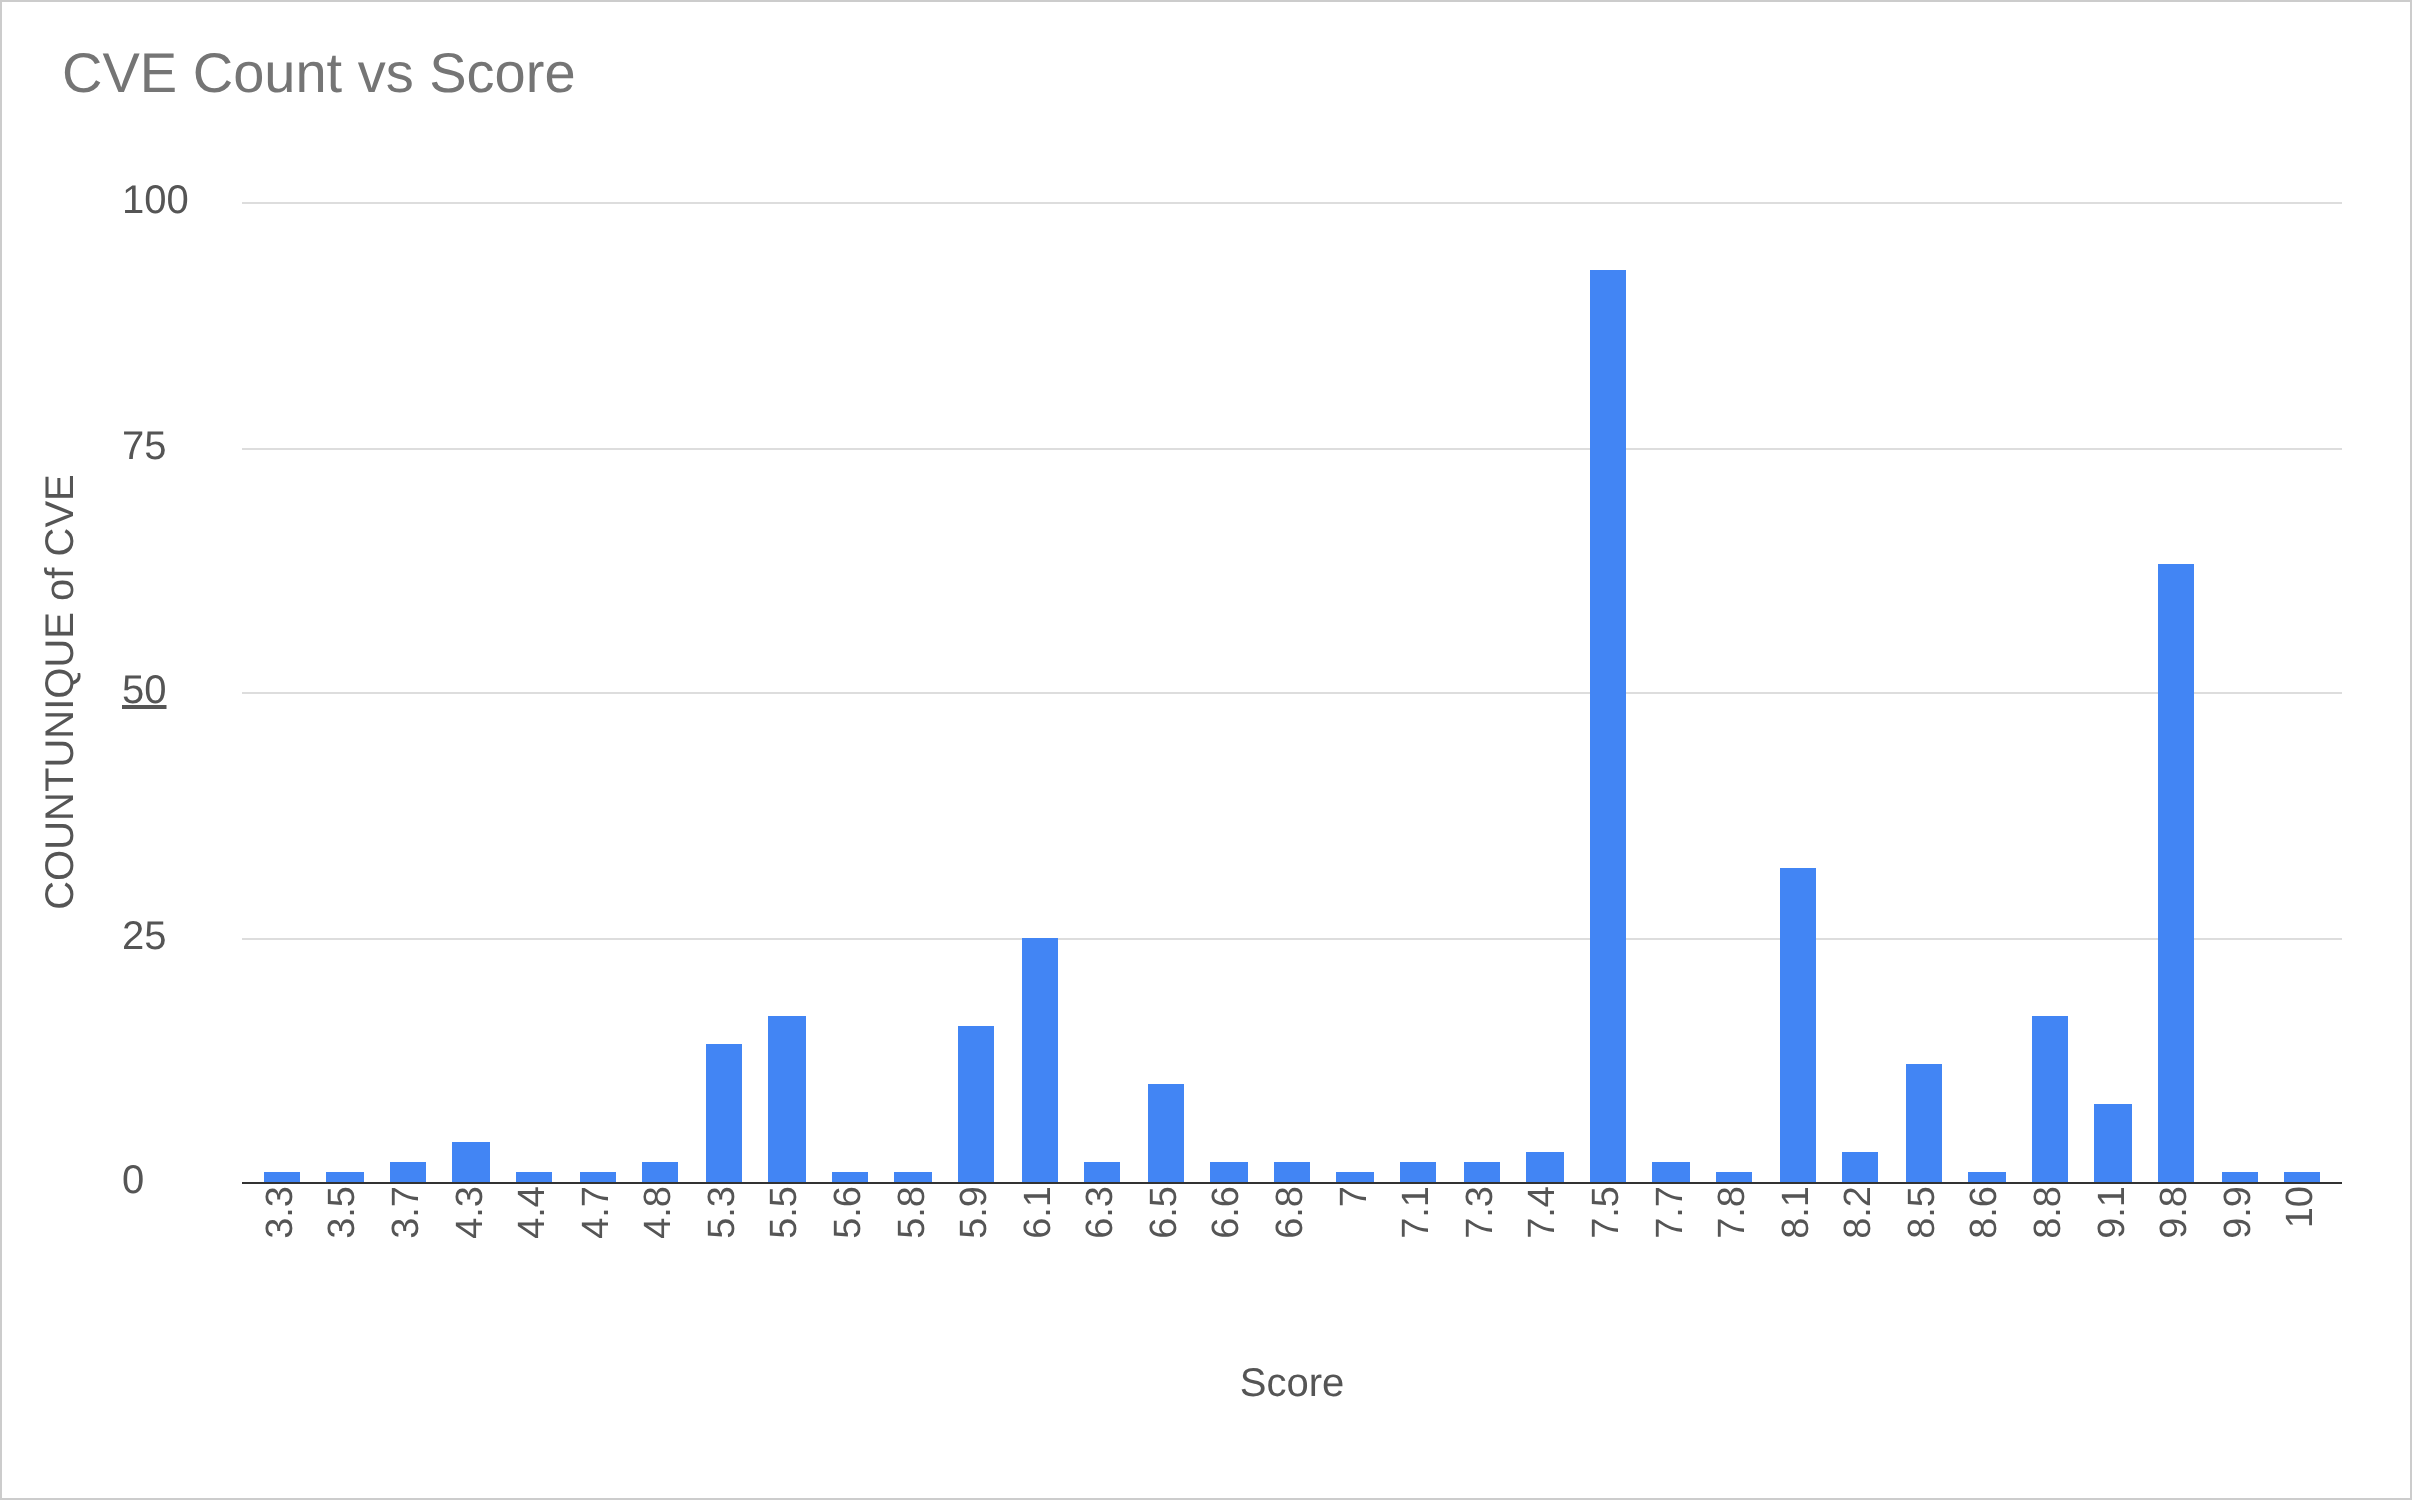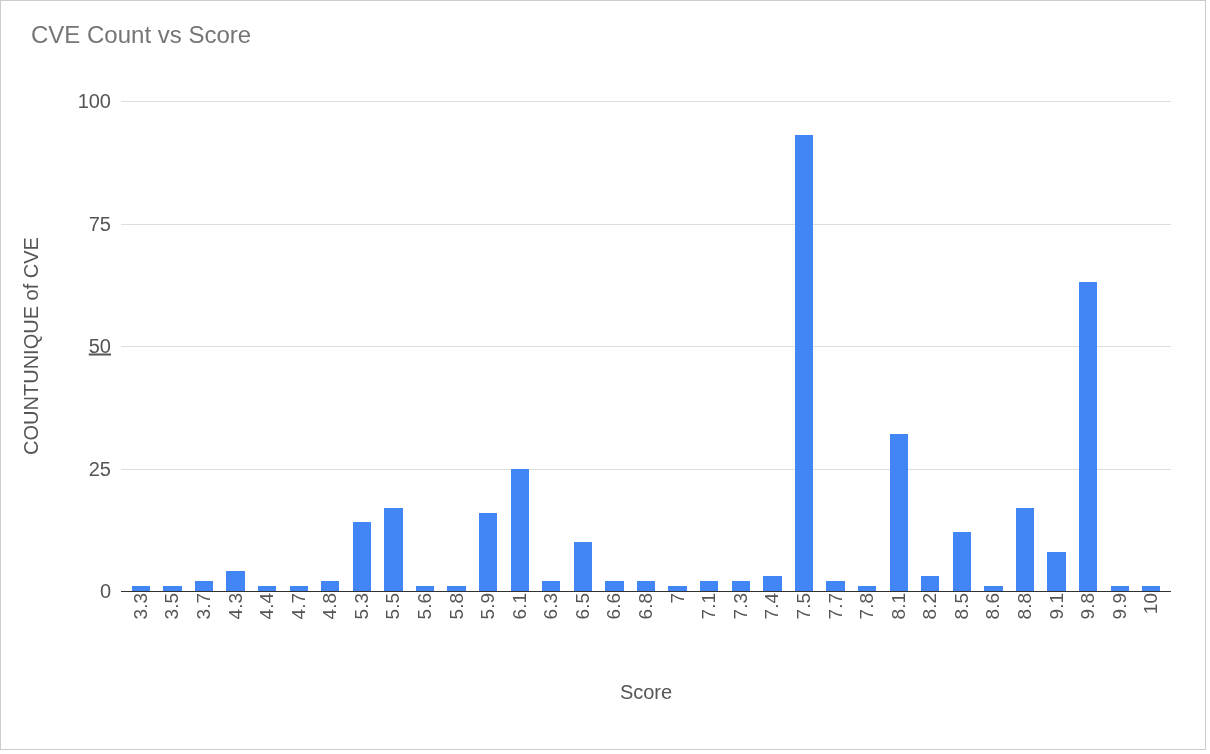--- a/index.html
+++ b/index.html
@@ -12,21 +12,21 @@
     width: 1206px;
     height: 750px;
     border: 1px solid #ccc;
     position: relative;
     box-sizing: border-box;
   }
   .chart-title {
     position: absolute;
     left: 30px;
     top: 20px;
-    font-size: 24px;
+    font-size: 28px;
     font-weight: 400;
     color: #757575;
   }
   .plot-area {
     position: absolute;
     left: 120px;
     top: 100px;
     width: 1050px;
     height: 490px;
     border-bottom: 1px solid #333;
@@ -37,21 +37,21 @@
     width: 100%;
     border-top: 1px solid #ddd;
   }
   .y-tick-label {
     position: absolute;
     right: 100%;
     transform: translateY(-50%);
     padding-right: 10px;
     font-size: 20px;
     color: #555;
-    text-align: right;
+    text-align: left;
     width: 50px;
   }
   .bars {
     position: absolute;
     left: 0;
     bottom: 0;
     width: 100%;
     height: 100%;
     display: flex;
     align-items: flex-end;

